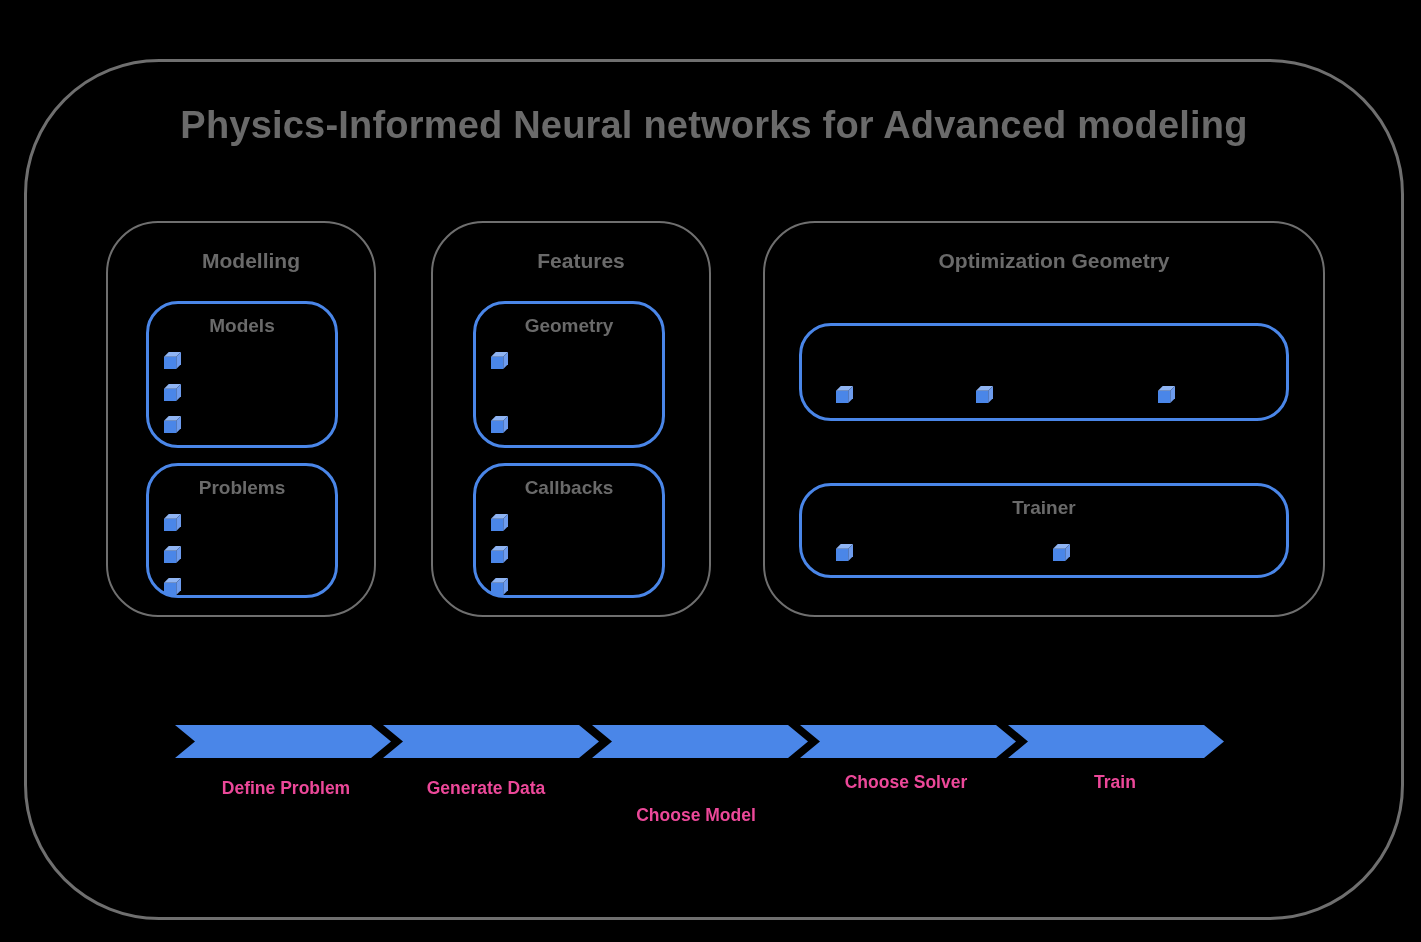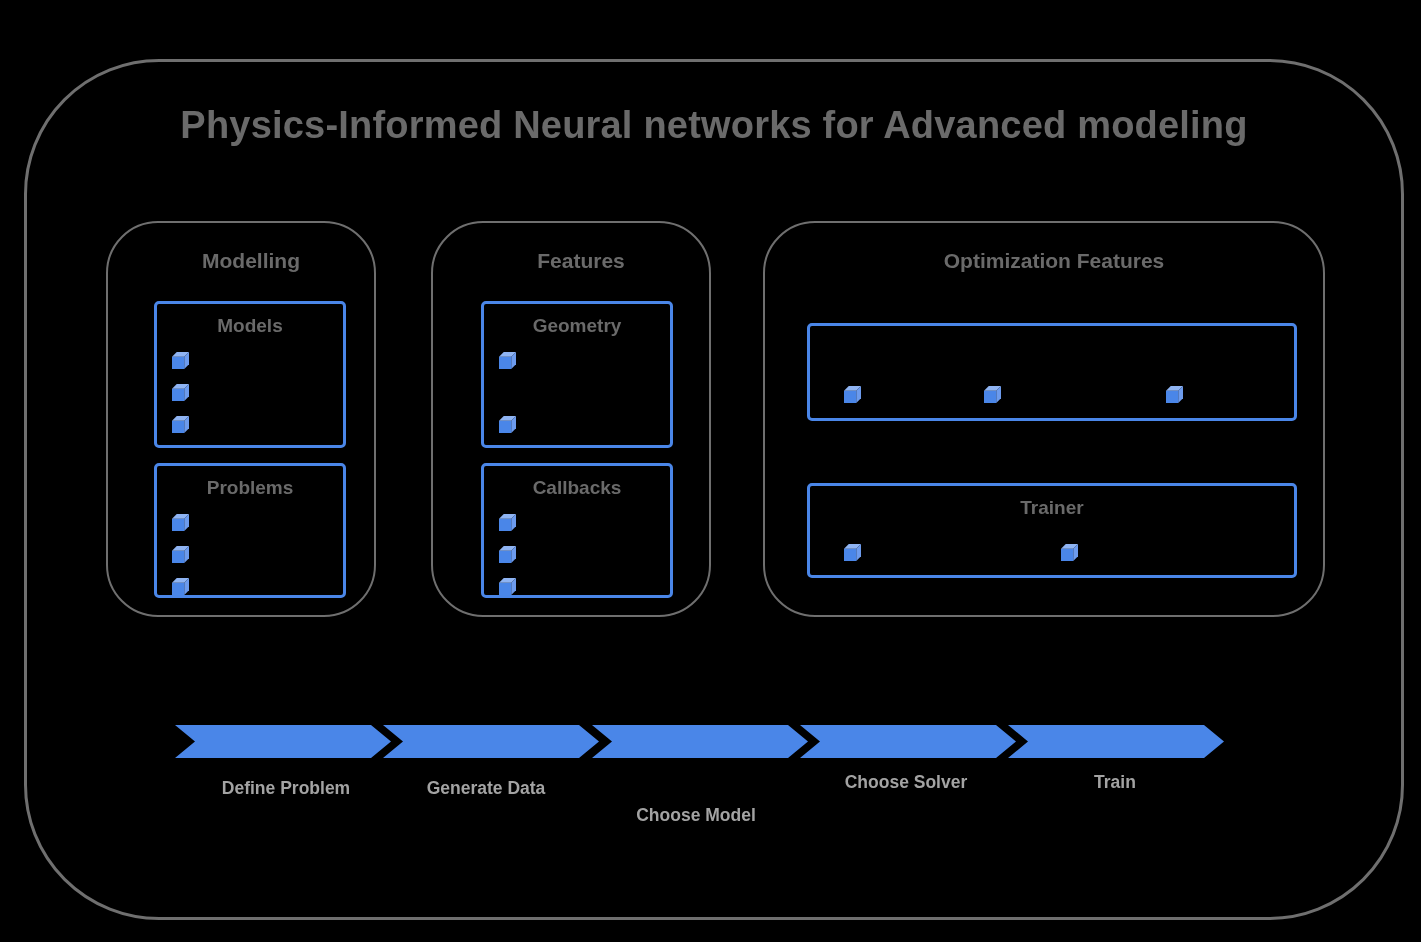--- a/index.html
+++ b/index.html
@@ -9,21 +9,21 @@
          border:3px solid #6f6f6f;border-radius:135px;}
   .diagram-title{position:absolute;top:42px;left:0;right:0;margin:0;text-align:center;
          font-size:38px;font-weight:700;color:#6a6a6a;letter-spacing:.2px;}
   
   .group{position:absolute;top:159px;height:396px;border:2px solid #6f6f6f;border-radius:52px;box-sizing:border-box;padding-left:20px;}
   .g-modelling{left:79px;width:270px;}
   .g-features{left:404px;width:280px;}
   .g-optimization{left:736px;width:562px;}
   .group-title{margin-top:26px;text-align:center;font-size:21px;font-weight:700;color:#6a6a6a;}
   
-  .card{position:absolute;border:3px solid #4a86e8;border-radius:5px;box-sizing:border-box;margin-left:8px;}
+  .card{position:absolute;border:3px solid #4a86e8;border-radius:32px;box-sizing:border-box;}
   .card-title{margin-top:11px;text-align:center;font-size:19px;font-weight:700;color:#6a6a6a;}
   .g-modelling .card{left:38px;width:192px;}
   .g-features .card{left:40px;width:192px;}
   .card-row1{top:78px;height:147px;}
   .card-row2{top:240px;height:135px;}
   .g-optimization .card{left:34px;width:490px;}
   .card-solver{top:100px;height:98px;}
   .card-trainer{top:260px;height:95px;}
   
   .cube{width:17px;height:17px;display:block;}
@@ -37,21 +37,21 @@
   .card-solver .cube:nth-child(3){left:356px;}
   .card-trainer .cube{top:58px;}
   .card-trainer .cube:nth-child(1){left:34px;}
   .card-trainer .cube:nth-child(2){left:251px;}
   
   .chev{position:absolute;top:663px;width:216px;height:33px;background:#4a86e8;
         clip-path:polygon(0 0, 196px 0, 100% 50%, 196px 100%, 0 100%, 20px 50%);}
   .chev-0{left:148px;} .chev-1{left:356px;} .chev-2{left:565px;}
   .chev-3{left:773px;} .chev-4{left:981px;}
   .step-label{position:absolute;width:220px;text-align:center;
-              font-size:17.5px;font-weight:700;color:#a3a3a3;}
+              font-size:17.5px;font-weight:700;color:#ec4899;}
   .lbl-0{left:149px;top:716px;} .lbl-1{left:349px;top:716px;} .lbl-2{left:559px;top:743px;}
   .lbl-3{left:769px;top:710px;} .lbl-4{left:978px;top:710px;}
 </style>
 </head>
 <body>
 
 <div class="canvas">
   <div class="frame">
 
     <h1 class="diagram-title">Physics-Informed Neural networks for Advanced modeling</h1>
@@ -133,21 +133,21 @@
             <svg viewBox="0 0 18 18" class="cube">
               <polygon points="0,5 13,5 13,18 0,18" fill="#4a86e8"></polygon>
               <polygon points="0,5 5,0 18,0 13,5" fill="#8fb4f3"></polygon>
               <polygon points="13,5 18,0 18,13 13,18" fill="#6d9bed"></polygon>
             </svg>
           </div>
       </div>
     </section>
 
     <section class="group g-optimization">
-      <div class="group-title">Optimization Features</div>
+      <div class="group-title">Optimization Geometry</div>
       <div class="card card-solver">
         <div class="bullets-h">
             <svg viewBox="0 0 18 18" class="cube">
               <polygon points="0,5 13,5 13,18 0,18" fill="#4a86e8"></polygon>
               <polygon points="0,5 5,0 18,0 13,5" fill="#8fb4f3"></polygon>
               <polygon points="13,5 18,0 18,13 13,18" fill="#6d9bed"></polygon>
             </svg>
             <svg viewBox="0 0 18 18" class="cube">
               <polygon points="0,5 13,5 13,18 0,18" fill="#4a86e8"></polygon>
               <polygon points="0,5 5,0 18,0 13,5" fill="#8fb4f3"></polygon>

